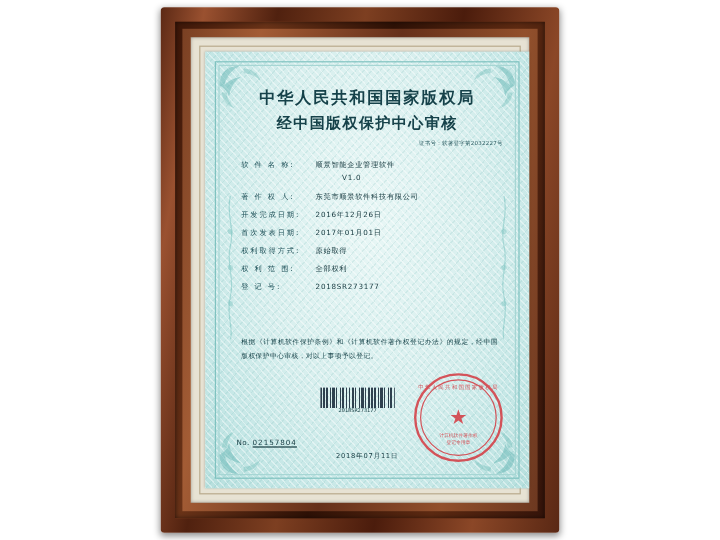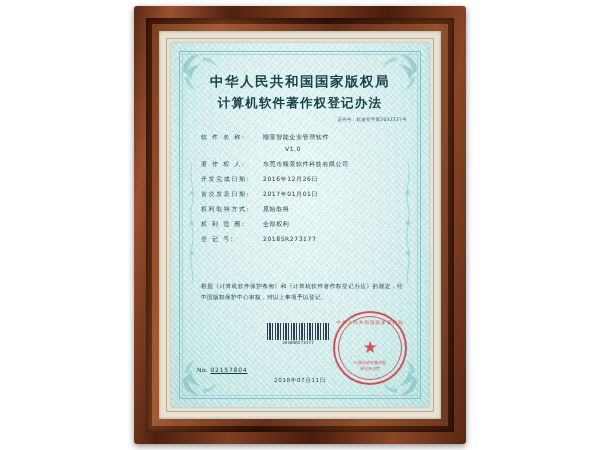--- a/index.html
+++ b/index.html
@@ -71,20 +71,21 @@
   .cert {
     position: absolute;
     left: 171px;
     top: 43px;
     width: 258px;
     height: 364px;
     background:
       radial-gradient(ellipse at 50% 38%, #e9f7f6 0%, #d8efee 48%, #c5e7e6 78%, #b6dfdd 100%);
     box-shadow: 0 0 2px rgba(0,0,0,0.25);
     overflow: hidden;
+    padding-left: 12px;
   }
   
   .cert-tex {
     position: absolute;
     inset: 0;
     background-image:
       repeating-linear-gradient(48deg, rgba(255,255,255,0.55) 0 1px, rgba(255,255,255,0) 1px 4px),
       repeating-linear-gradient(-48deg, rgba(120,190,188,0.22) 0 1px, rgba(255,255,255,0) 1px 5px);
     opacity: 0.75;
     pointer-events: none;
@@ -352,21 +353,21 @@
       <circle cx="9" cy="90" r="2.2" fill="currentColor" opacity="0.5"></circle>
     </svg>
     <svg class="orn-side r" viewBox="0 0 18 120">
       <path d="M9 0 C5 18 13 26 9 42 C5 58 13 68 9 84 C5 100 12 110 9 120" stroke="currentColor" stroke-width="1" fill="none" opacity="0.6"></path>
       <circle cx="9" cy="30" r="2.2" fill="currentColor" opacity="0.5"></circle>
       <circle cx="9" cy="60" r="2.2" fill="currentColor" opacity="0.5"></circle>
       <circle cx="9" cy="90" r="2.2" fill="currentColor" opacity="0.5"></circle>
     </svg>
 
     <div class="cn-title">中华人民共和国国家版权局</div>
-    <div class="cn-subtitle">计算机软件著作权登记办法</div>
+    <div class="cn-subtitle">经中国版权保护中心审核</div>
 
     <div class="cert-no">
       <span>证书号：</span><span>软著登字第2032227号</span>
     </div>
 
     <div class="fields">
       <div class="field-row">
         <span class="field-label">软 件 名 称:</span>
         <span class="field-value">顺景智能企业管理软件</span>
       </div>

